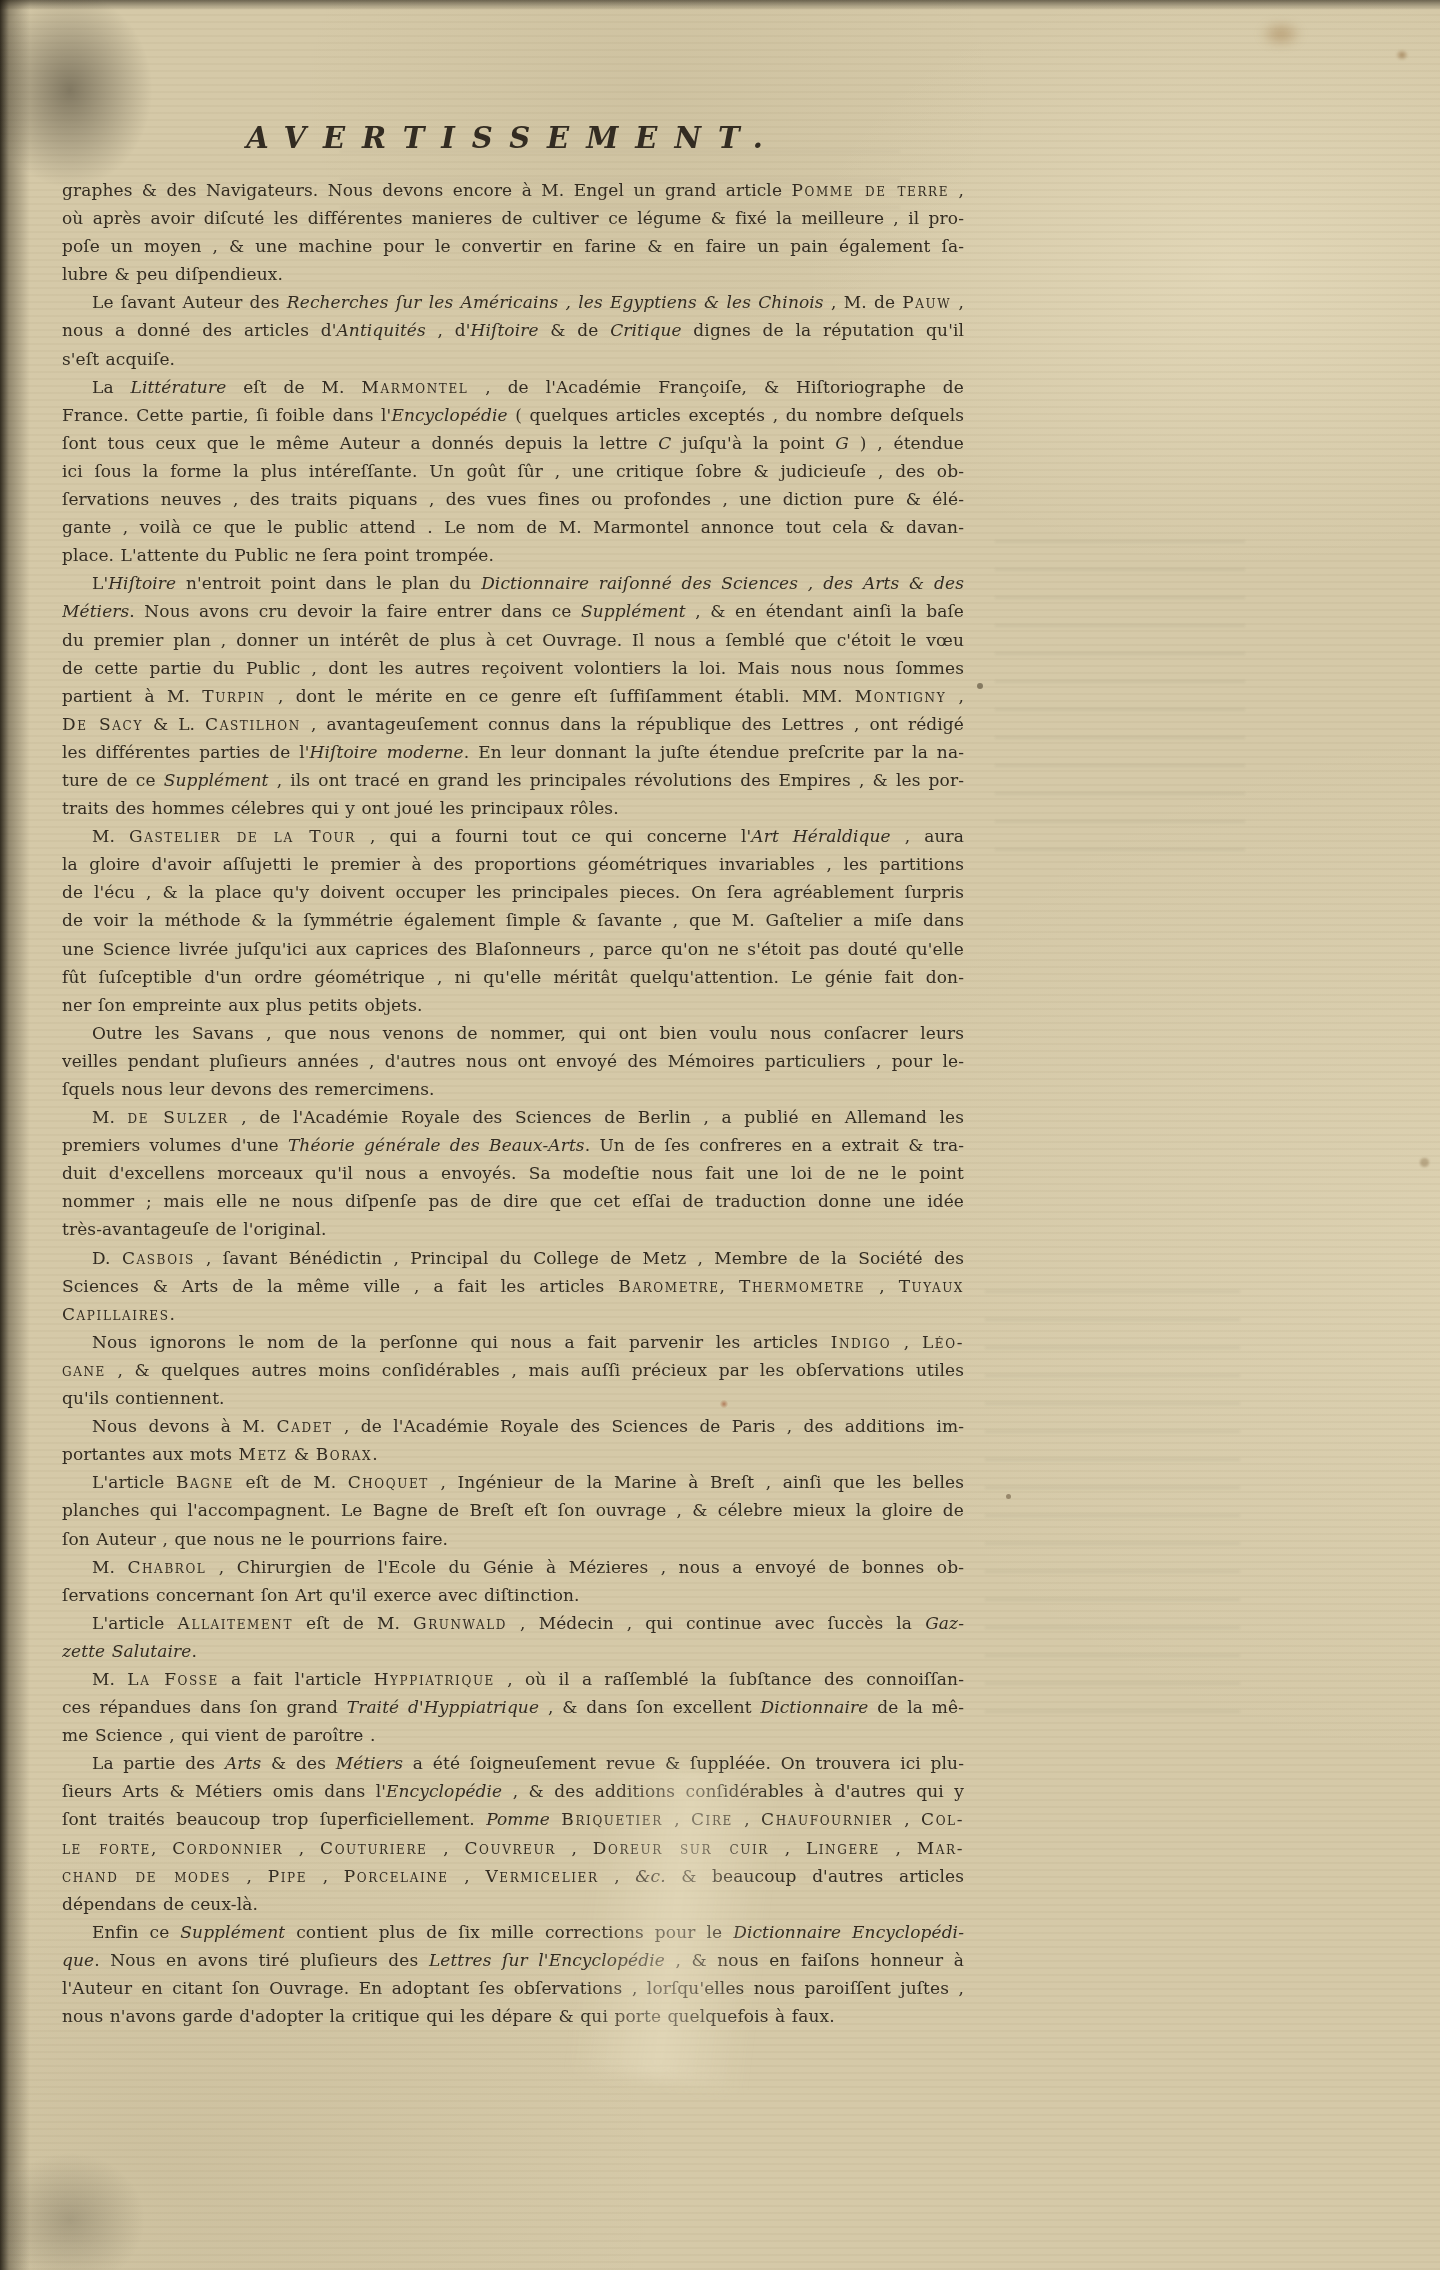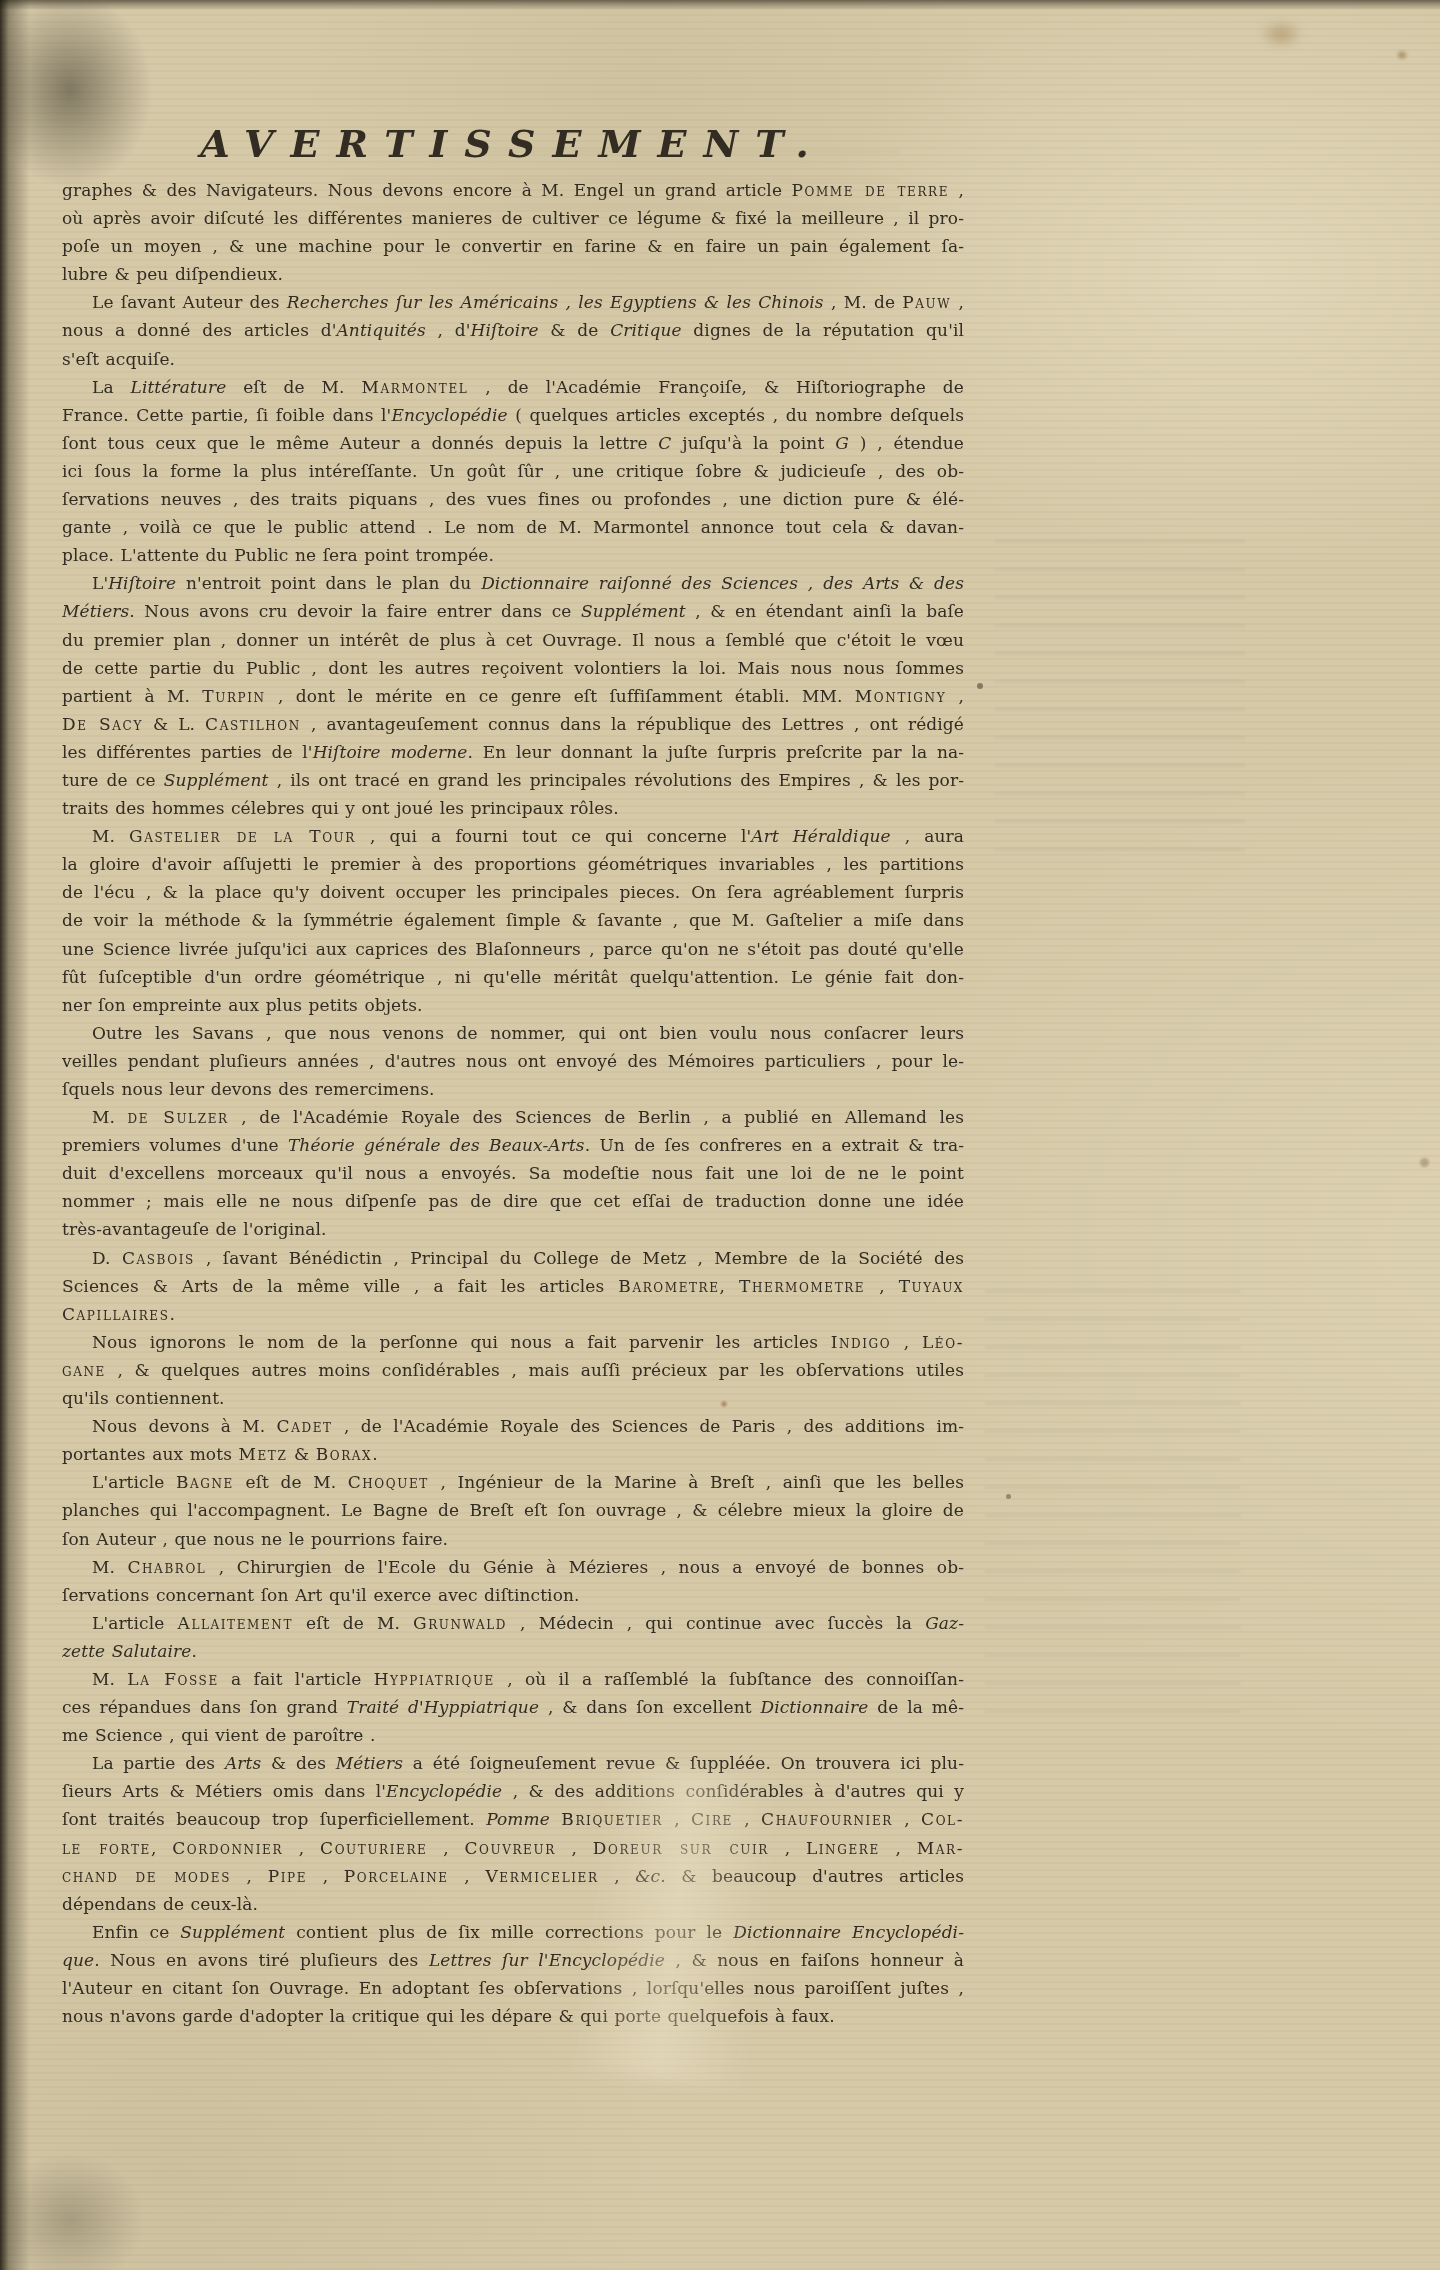--- a/index.html
+++ b/index.html
@@ -47,21 +47,21 @@
   .st4{left:977px;top:683px;width:6px;height:6px;background:rgba(70,58,40,0.55);filter:blur(0.5px);}
   .st5{left:1420px;top:1158px;width:9px;height:9px;background:rgba(120,92,54,0.35);filter:blur(1px);}
   .st6{left:1006px;top:1494px;width:5px;height:5px;background:rgba(90,70,45,0.5);}
   .crease{position:absolute;left:590px;top:1770px;width:170px;height:310px;pointer-events:none;
     transform:rotate(7deg);filter:blur(7px);
     background:linear-gradient(90deg, rgba(0,0,0,0), rgba(238,229,200,0.45) 50%, rgba(0,0,0,0));}
 
   
   .header{
     position:absolute;left:62px;top:121px;width:902px;
-    text-align:center;font-style:italic;font-size:38px;font-weight:bold;
+    text-align:center;font-style:italic;font-size:29px;font-weight:bold;
     letter-spacing:17px;white-space:nowrap;
   }
 
   
   .text-block{position:absolute;left:62px;top:176px;width:902px;font-size:17px;}
   .line{
     height:28.1px;line-height:28.1px;overflow:hidden;
     text-align:justify;text-align-last:justify;
     word-spacing:1px;letter-spacing:0.1px;white-space:normal;
   }
@@ -95,21 +95,21 @@
     <div class="line"><span class="p">ici ſous la forme la plus intéreſſante. Un goût ſûr , une critique ſobre &amp; judicieuſe , des ob-</span></div>
     <div class="line"><span class="p">ſervations neuves , des traits piquans , des vues fines ou profondes , une diction pure &amp; élé-</span></div>
     <div class="line"><span class="p">gante , voilà ce que le public attend . Le nom de M. Marmontel annonce tout cela &amp; davan-</span></div>
     <div class="line end"><span class="p">place. L'attente du Public ne ſera point trompée.</span></div>
     <div class="line ind"><span class="p">L'</span><span class="i">Hiſtoire</span><span class="p"> n'entroit point dans le plan du </span><span class="i">Dictionnaire raiſonné des Sciences , des Arts &amp; des</span></div>
     <div class="line"><span class="i">Métiers</span><span class="p">. Nous avons cru devoir la faire entrer dans ce </span><span class="i">Supplément</span><span class="p"> , &amp; en étendant ainſi la baſe</span></div>
     <div class="line"><span class="p">du premier plan , donner un intérêt de plus à cet Ouvrage. Il nous a ſemblé que c'étoit le vœu</span></div>
     <div class="line"><span class="p">de cette partie du Public , dont les autres reçoivent volontiers la loi. Mais nous nous ſommes</span></div>
     <div class="line"><span class="p">partient à M. </span><span class="sc">Turpin</span><span class="p"> , dont le mérite en ce genre eſt ſuffiſamment établi. MM. </span><span class="sc">Montigny</span><span class="p"> ,</span></div>
     <div class="line"><span class="sc">De Sacy</span><span class="p"> &amp; L. </span><span class="sc">Castilhon</span><span class="p"> , avantageuſement connus dans la république des Lettres , ont rédigé</span></div>
-    <div class="line"><span class="p">les différentes parties de l'</span><span class="i">Hiſtoire moderne</span><span class="p">. En leur donnant la juſte ſurpris preſcrite par la na-</span></div>
+    <div class="line"><span class="p">les différentes parties de l'</span><span class="i">Hiſtoire moderne</span><span class="p">. En leur donnant la juſte étendue preſcrite par la na-</span></div>
     <div class="line"><span class="p">ture de ce </span><span class="i">Supplément</span><span class="p"> , ils ont tracé en grand les principales révolutions des Empires , &amp; les por-</span></div>
     <div class="line end"><span class="p">traits des hommes célebres qui y ont joué les principaux rôles.</span></div>
     <div class="line ind"><span class="p">M. </span><span class="sc">Gastelier de la Tour</span><span class="p"> , qui a fourni tout ce qui concerne l'</span><span class="i">Art Héraldique</span><span class="p"> , aura</span></div>
     <div class="line"><span class="p">la gloire d'avoir aſſujetti le premier à des proportions géométriques invariables , les partitions</span></div>
     <div class="line"><span class="p">de l'écu , &amp; la place qu'y doivent occuper les principales pieces. On ſera agréablement ſurpris</span></div>
     <div class="line"><span class="p">de voir la méthode &amp; la ſymmétrie également ſimple &amp; ſavante , que M. Gaſtelier a miſe dans</span></div>
     <div class="line"><span class="p">une Science livrée juſqu'ici aux caprices des Blaſonneurs , parce qu'on ne s'étoit pas douté qu'elle</span></div>
     <div class="line"><span class="p">fût ſuſceptible d'un ordre géométrique , ni qu'elle méritât quelqu'attention. Le génie fait don-</span></div>
     <div class="line end"><span class="p">ner ſon empreinte aux plus petits objets.</span></div>
     <div class="line ind"><span class="p">Outre les Savans , que nous venons de nommer, qui ont bien voulu nous conſacrer leurs</span></div>

